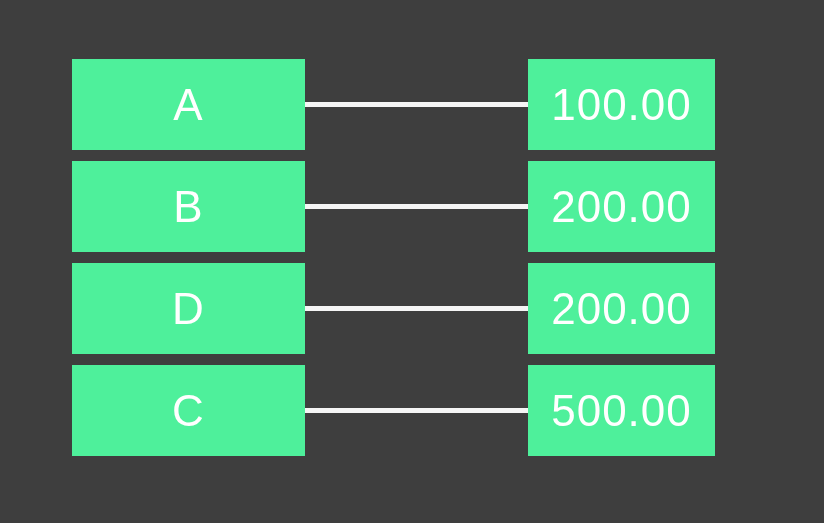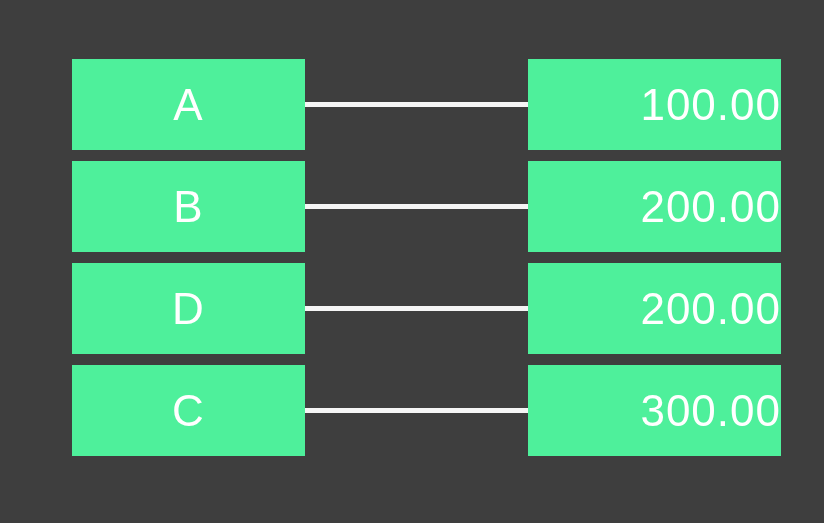--- a/index.html
+++ b/index.html
@@ -33,21 +33,21 @@
     background: var(--node-fill);
     color: var(--text);
     display: flex;
     align-items: center;
     justify-content: center;
     font-size: 44px;
     font-weight: 300;
     letter-spacing: 1px;
   }
   .node.left { width: 233px; }
-  .node.right { width: 253px; justify-content: flex-end; }
+  .node.right { width: 187px; }
   .connector-wrap {
     width: 223px;
     display: flex;
     align-items: center;
   }
   .connector {
     width: 100%;
     height: 5px;
     background: var(--connector);
   }
@@ -94,17 +94,17 @@
   </div>
 
   <div class="row">
     <div class="node left">
       <span>C</span>
     </div>
     <div class="connector-wrap">
       <div class="connector"></div>
     </div>
     <div class="node right">
-      <span>300.00</span>
+      <span>500.00</span>
     </div>
   </div>
 
 </div>
 
 </body></html>

